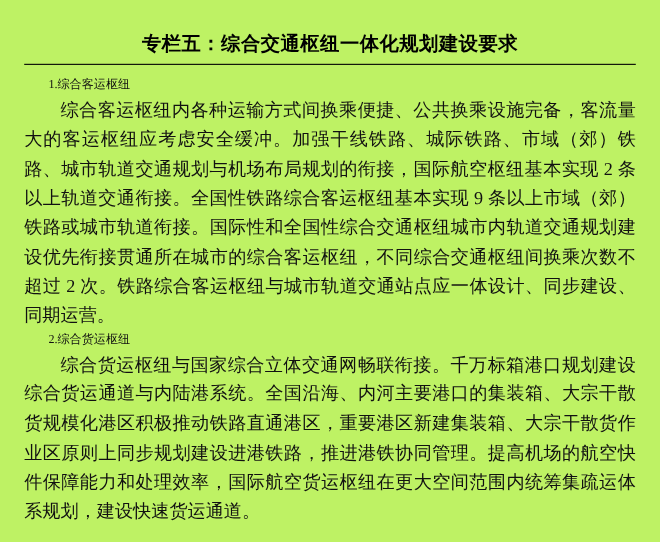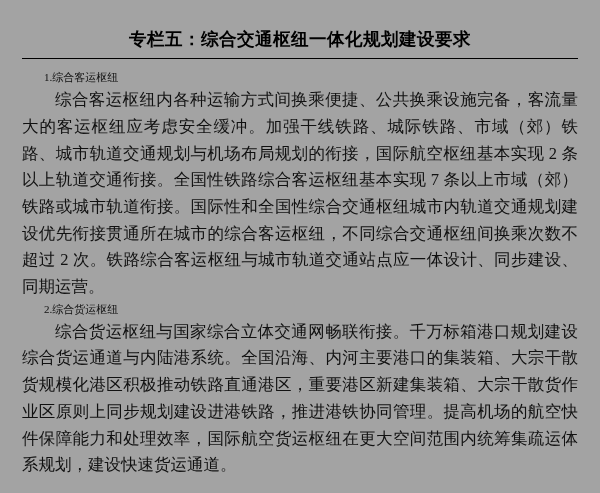--- a/index.html
+++ b/index.html
@@ -13,21 +13,21 @@
     font-family: "Liberation Serif", "DejaVu Serif", serif;
     color: #1a1a1a;
     overflow: hidden;
   }
   .page {
     position: relative;
     width: 600px;
     height: 493px;
     box-sizing: border-box;
     padding: 26px 22px 0 22px;
-    background: #a3a3a3;
+    background: #bef264;
   }
   .doc-title {
     text-align: center;
     font-weight: bold;
     font-size: 17.5px;
     letter-spacing: 0.5px;
     margin: 0 0 6px 0;
     line-height: 1.5;
     color: #000000;
   }
@@ -58,19 +58,19 @@
 <body>
 
 <div class="page">
 
   <h1 class="doc-title">专栏五：综合交通枢纽一体化规划建设要求</h1>
 
   <div class="title-rule"></div>
 
   <p class="section-heading">1.综合客运枢纽</p>
 
-  <p class="body-par">综合客运枢纽内各种运输方式间换乘便捷、公共换乘设施完备，客流量大的客运枢纽应考虑安全缓冲。加强干线铁路、城际铁路、市域（郊）铁路、城市轨道交通规划与机场布局规划的衔接，国际航空枢纽基本实现 2 条以上轨道交通衔接。全国性铁路综合客运枢纽基本实现 7 条以上市域（郊）铁路或城市轨道衔接。国际性和全国性综合交通枢纽城市内轨道交通规划建设优先衔接贯通所在城市的综合客运枢纽，不同综合交通枢纽间换乘次数不超过 2 次。铁路综合客运枢纽与城市轨道交通站点应一体设计、同步建设、同期运营。</p>
+  <p class="body-par">综合客运枢纽内各种运输方式间换乘便捷、公共换乘设施完备，客流量大的客运枢纽应考虑安全缓冲。加强干线铁路、城际铁路、市域（郊）铁路、城市轨道交通规划与机场布局规划的衔接，国际航空枢纽基本实现 2 条以上轨道交通衔接。全国性铁路综合客运枢纽基本实现 9 条以上市域（郊）铁路或城市轨道衔接。国际性和全国性综合交通枢纽城市内轨道交通规划建设优先衔接贯通所在城市的综合客运枢纽，不同综合交通枢纽间换乘次数不超过 2 次。铁路综合客运枢纽与城市轨道交通站点应一体设计、同步建设、同期运营。</p>
 
   <p class="section-heading">2.综合货运枢纽</p>
 
   <p class="body-par">综合货运枢纽与国家综合立体交通网畅联衔接。千万标箱港口规划建设综合货运通道与内陆港系统。全国沿海、内河主要港口的集装箱、大宗干散货规模化港区积极推动铁路直通港区，重要港区新建集装箱、大宗干散货作业区原则上同步规划建设进港铁路，推进港铁协同管理。提高机场的航空快件保障能力和处理效率，国际航空货运枢纽在更大空间范围内统筹集疏运体系规划，建设快速货运通道。</p>
 
 </div>
 
 </body></html>

